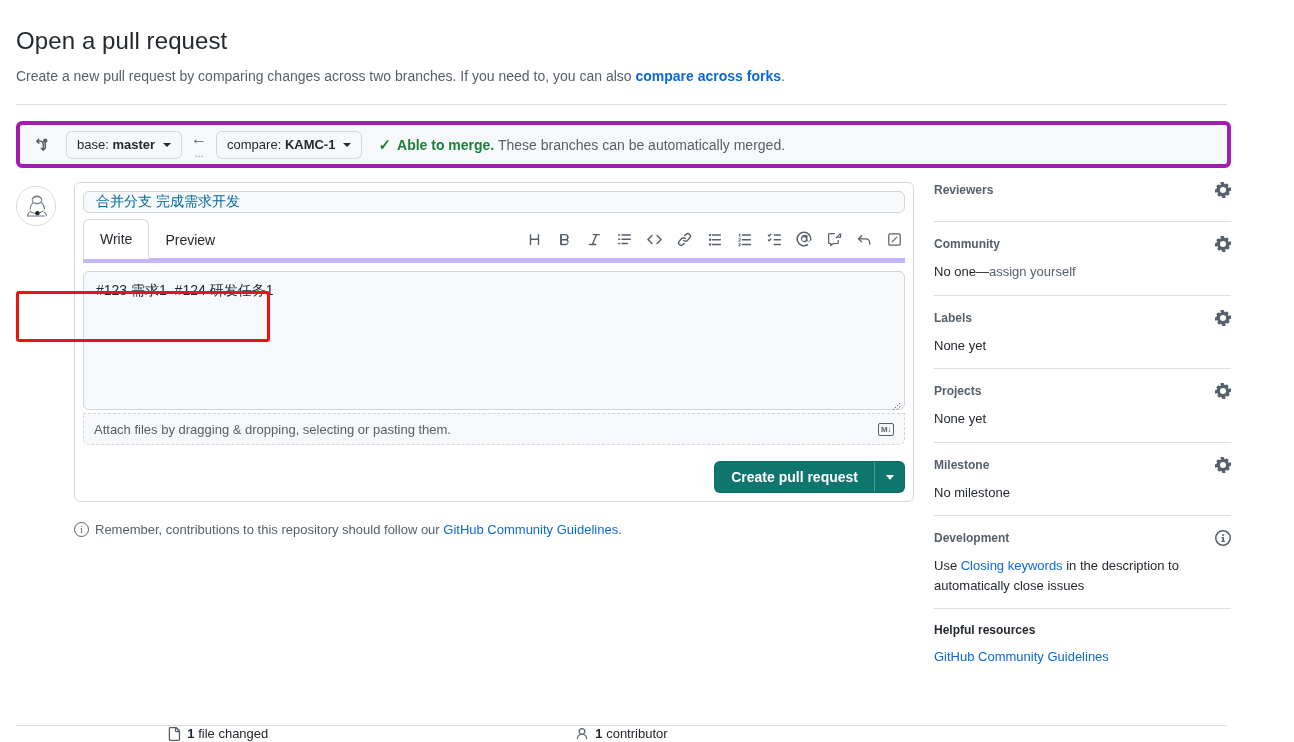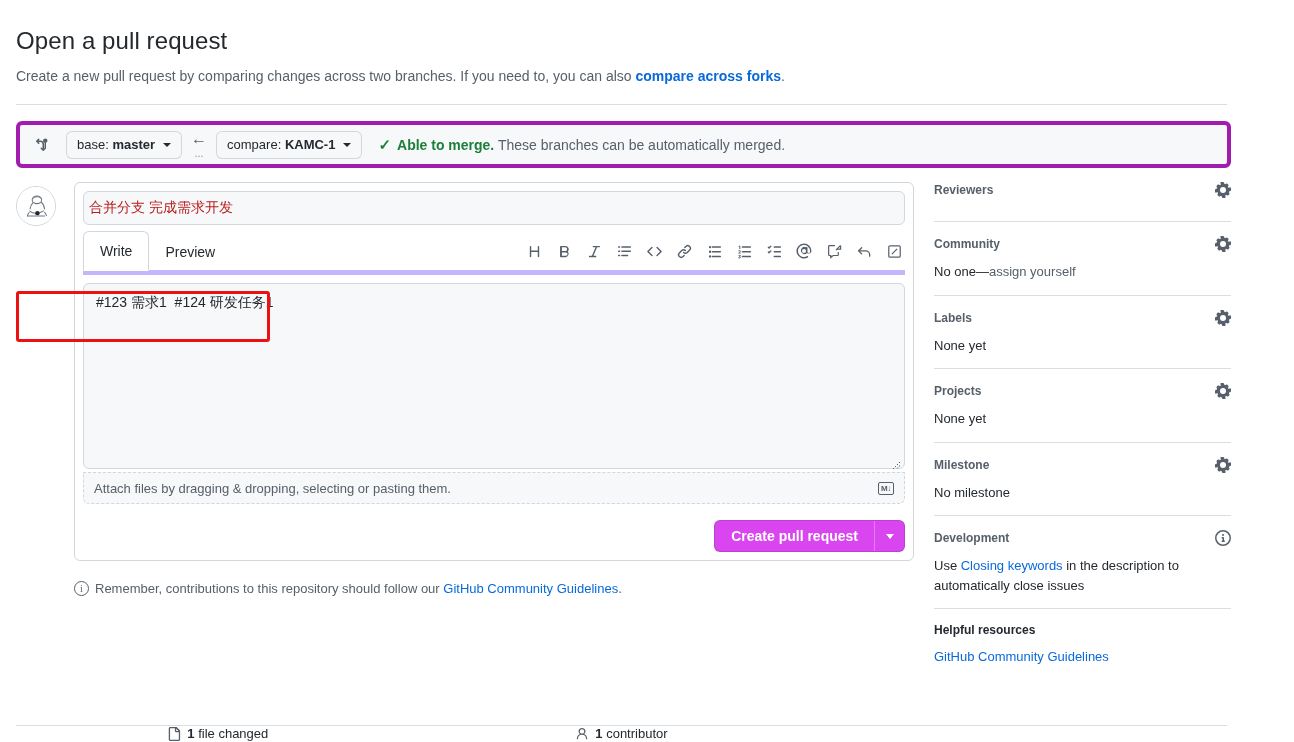--- a/index.html
+++ b/index.html
@@ -81,24 +81,24 @@
     width: 40px; height: 40px; border-radius: 50%;
     border: 1px solid #d0d7de; background: #fff;
     overflow: hidden; flex: none; margin-top: 4px;
   }
   .comment-box {
     margin-left: 18px; width: 840px;
     border: 1px solid #d0d7de; border-radius: 6px;
     background: #fff; padding: 8px;
   }
   .title-input {
-    width: 100%; height: 34px;
+    width: 100%; height: 22px;
     border: 1px solid #d0d7de; border-radius: 6px;
-    background: #f6f8fa; padding: 5px 5px;
-    font-size: 14px; color: #b91c1c;
+    background: #f6f8fa; padding: 5px 12px;
+    font-size: 14px; color: #0369a1;
     font-family: "Liberation Sans", sans-serif;
     outline: none;
   }
   .tabs-row {
     display: flex; align-items: flex-end;
     border-bottom: 5px solid #c4b5fd;
     margin-top: 12px; height: 38px; position: relative;
   }
   .tab {
     font-size: 14px; padding: 9px 16px; cursor: pointer;
@@ -114,21 +114,21 @@
     gap: 8px; padding-bottom: 8px; color: #57606a;
   }
   .md-btn {
     width: 22px; height: 22px; display: flex; align-items: center;
     justify-content: center; cursor: pointer; color: #57606a;
     font-size: 13px; font-weight: 700;
   }
   .md-btn.italic { font-style: italic; font-weight: 400; font-size: 14px; font-family: "Liberation Serif", serif; }
   .editor-area { position: relative; margin-top: 8px; }
   .md-textarea {
-    width: 100%; height: 186px;
+    width: 100%; height: 139px;
     border: 1px solid #d0d7de; border-radius: 6px;
     background: #f6f8fa; padding: 8px 12px;
     font-size: 14px; color: #24292f; resize: none; outline: none;
     font-family: "Liberation Sans", sans-serif; line-height: 21px;
   }
   .resize-grip {
     position: absolute; right: 4px; bottom: 5px;
     width: 12px; height: 12px; pointer-events: none; color: #57606a;
   }
   .attach-bar {
@@ -142,21 +142,21 @@
     border: 1px solid #57606a; border-radius: 2px;
     font-size: 8px; font-weight: 700; color: #57606a;
     padding: 1px 2px; line-height: 9px; letter-spacing: -.3px;
   }
   .actions-row {
     display: flex; justify-content: flex-end; margin-top: 16px;
   }
   .btn-split {
     display: flex; align-items: stretch; height: 32px;
     border-radius: 6px; overflow: hidden;
-    background: #d946ef; border: 1px solid rgba(27,31,36,.15);
+    background: #0f766e; border: 1px solid rgba(27,31,36,.15);
     cursor: pointer;
   }
   .btn-split .main {
     display: flex; align-items: center; padding: 0 16px;
     color: #fff; font-size: 14px; font-weight: 600;
   }
   .btn-split .split {
     display: flex; align-items: center; justify-content: center;
     width: 30px; border-left: 1px solid rgba(255,255,255,.28);
   }

